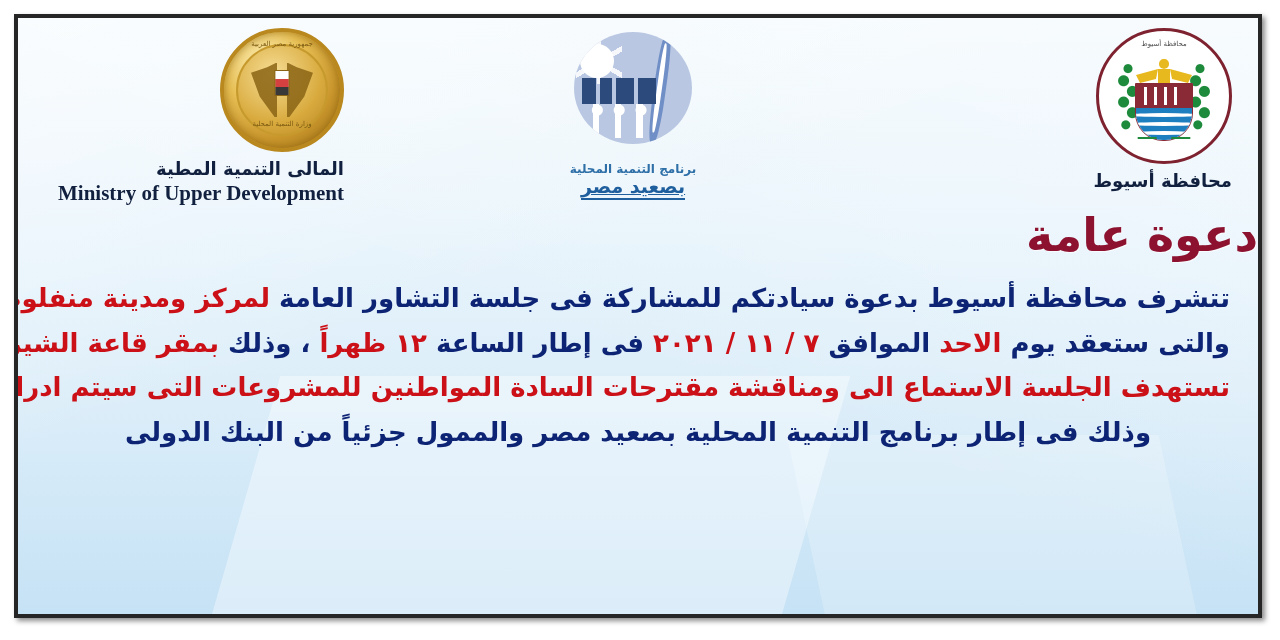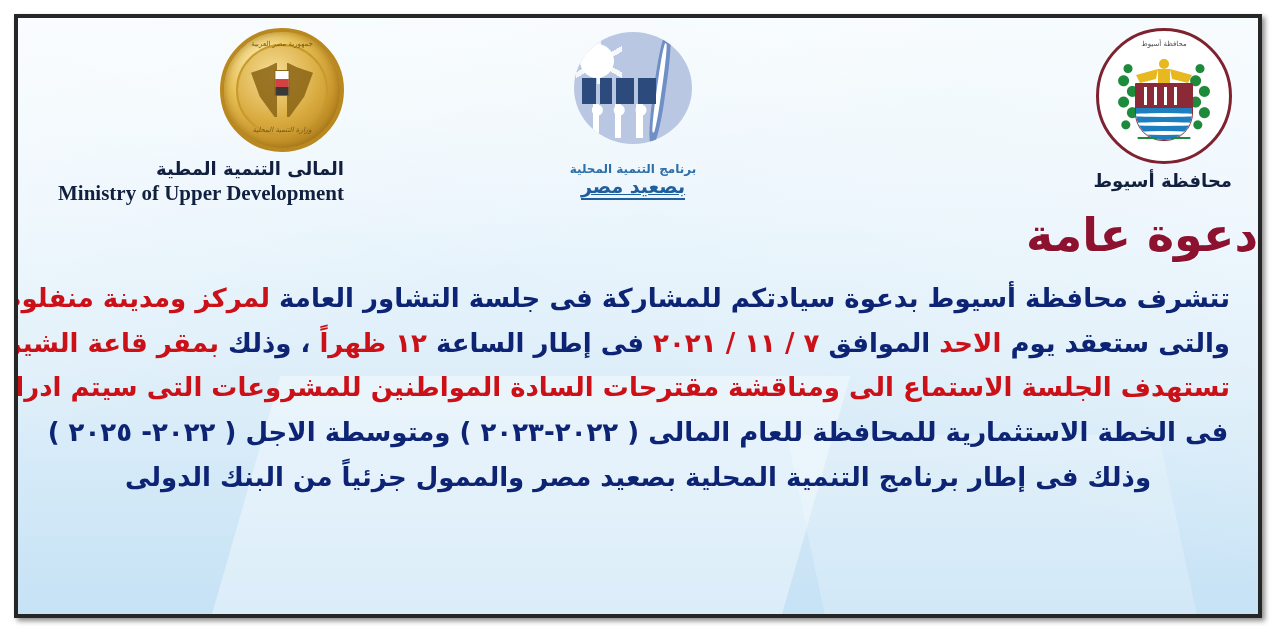--- a/index.html
+++ b/index.html
@@ -359,21 +359,21 @@
   }
   .emblem-ministry .ring-ar {
     position: absolute;
     left: 0; right: 0;
     text-align: center;
     font-size: 7px;
     color: #7b5a12;
     letter-spacing: 1px;
   }
   .emblem-ministry .ring-ar.top { top: 8px; }
-  .emblem-ministry .ring-ar.bot { bottom: 14px; font-style: italic; }
+  .emblem-ministry .ring-ar.bot { bottom: 20px; }
 
   
   .title {
     font-size: 46px;
     font-weight: bold;
     color: #8c1230;
     margin-top: 2px;
     letter-spacing: 1px;
     text-shadow: 1px 1px 0 rgba(255,255,255,.7);
     direction: rtl;
@@ -458,18 +458,17 @@
         <div class="logo-caption-en">Ministry of Upper Development</div>
       </div>
     </div>
 
     <div class="title">دعوة عامة</div>
 
     <div class="body-text">
         <div class="line"><span class="blue">تتشرف محافظة أسيوط بدعوة سيادتكم للمشاركة فى جلسة التشاور  العامة </span><span class="red">لمركز ومدينة منفلوط</span></div>
         <div class="line"><span class="blue">والتى ستعقد يوم </span><span class="red">الاحد </span><span class="blue">الموافق </span><span class="red">٧ / ١١ / ٢٠٢١ </span><span class="blue">فى إطار الساعة </span><span class="red">١٢ ظهراً </span><span class="blue">، وذلك </span><span class="red">بمقر قاعة الشيراتون</span></div>
         <div class="line"><span class="red">تستهدف الجلسة الاستماع الى ومناقشة مقترحات السادة المواطنين للمشروعات التى سيتم ادراجها</span></div>
-        <div class="line"><span class="blue">فى الخطة الاستثمارية للمحافظة للعام المالى ( ٢٠٢٢-٢٠٢٣ ) ومتوسطة الاجل ( ٢٠٢٢- ٢٠٢٥ )</span></div>
         <div class="line"><span class="blue">وذلك فى إطار برنامج التنمية المحلية بصعيد مصر والممول جزئياً من البنك الدولى</span></div>
       </div>
 
   </div>
 </div>
 
 </body></html>

